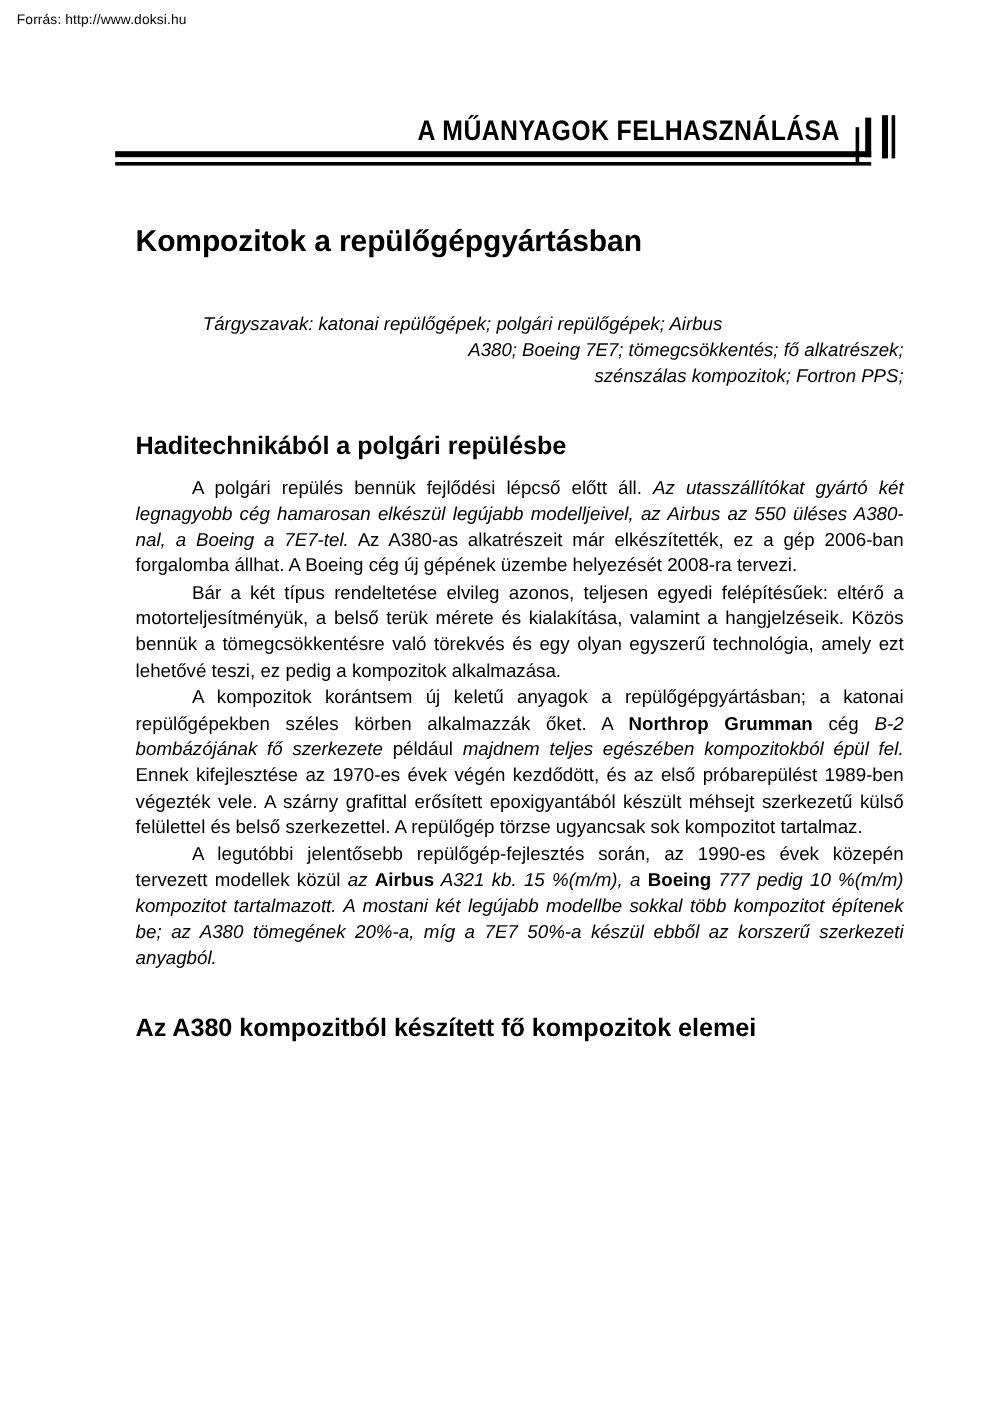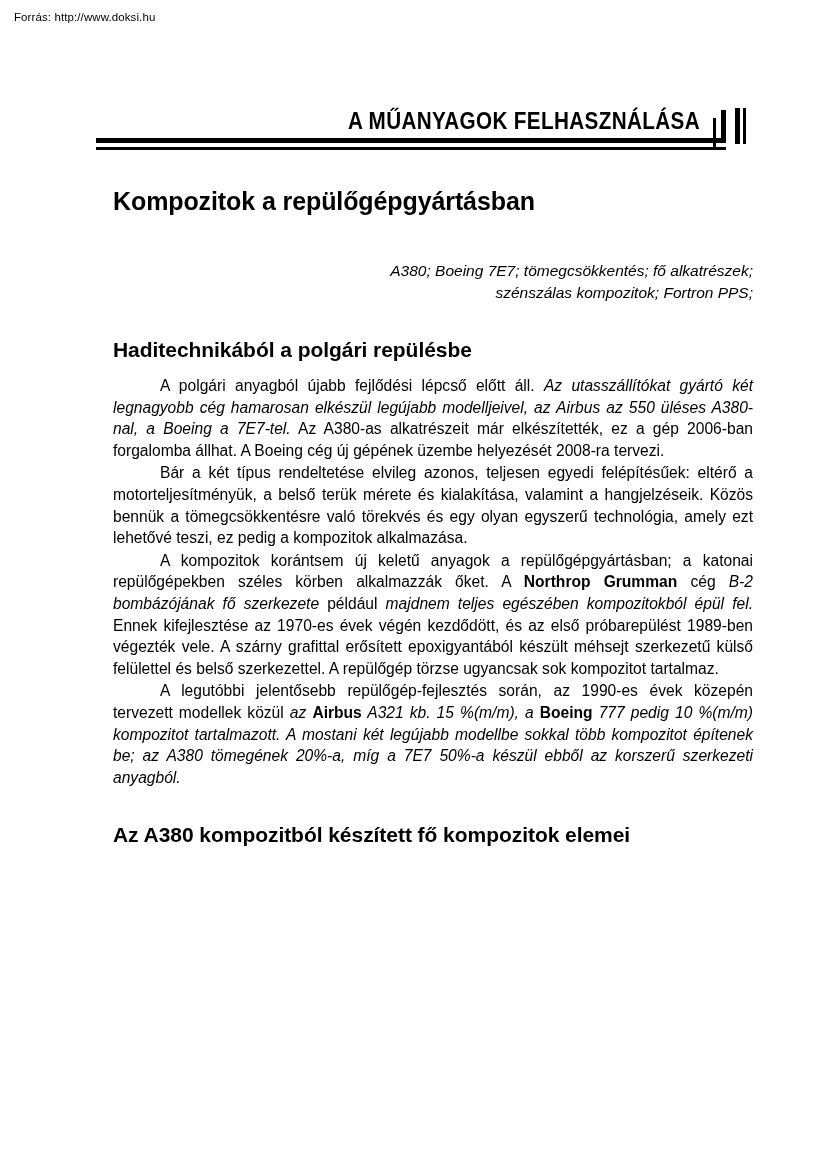--- a/index.html
+++ b/index.html
@@ -30,21 +30,21 @@
     font-size: 11.5px;
     line-height: 14px;
     letter-spacing: 0.1px;
     color: #000;
     white-space: nowrap;
   }
 
   
   .banner {
     position: absolute;
-    top: 108px;
+    top: 96px;
     left: 96px;
     width: 648px;
     height: 48px;
     text-decoration: underline;
   }
   .banner-title {
     position: absolute;
     right: 44px;
     top: 0;
     font-family: "Liberation Sans", sans-serif;
@@ -178,27 +178,28 @@
     <div class="banner-rule-riser-inner"></div>
     <div class="banner-bar-a"></div>
     <div class="banner-bar-b"></div>
   </div>
 
   <div class="content">
 
     <h1 class="doc-title">Kompozitok a repülőgépgyártásban</h1>
 
     <div class="keywords">
+      <div class="kw-line">Tárgyszavak: katonai repülőgépek; polgári repülőgépek; Airbus</div>
       <div class="kw-line indent">A380; Boeing 7E7; tömegcsökkentés; fő alkatrészek;</div>
       <div class="kw-line indent">szénszálas kompozitok; Fortron PPS;</div>
     </div>
 
     <h2 class="section">Haditechnikából a polgári repülésbe</h2>
 
-    <p class="body-par"><span>A polgári anyagból újabb fejlődési lépcső előtt áll. </span><i>Az utasszállítókat gyártó két legnagyobb cég hamarosan elkészül legújabb modelljeivel, az Airbus az 550 üléses A380-nal, a Boeing a 7E7-tel.</i><span> Az A380-as alkatrészeit már elkészítették, ez a gép 2006-ban forgalomba állhat. A Boeing cég új gépének üzembe helyezését 2008-ra tervezi.</span></p>
+    <p class="body-par"><span>A polgári repülés bennük fejlődési lépcső előtt áll. </span><i>Az utasszállítókat gyártó két legnagyobb cég hamarosan elkészül legújabb modelljeivel, az Airbus az 550 üléses A380-nal, a Boeing a 7E7-tel.</i><span> Az A380-as alkatrészeit már elkészítették, ez a gép 2006-ban forgalomba állhat. A Boeing cég új gépének üzembe helyezését 2008-ra tervezi.</span></p>
     <p class="body-par tight"><span>Bár a két típus rendeltetése elvileg azonos, teljesen egyedi felépítésűek: eltérő a motorteljesítményük, a belső terük mérete és kialakítása, valamint a hangjelzéseik. Közös bennük a tömegcsökkentésre való törekvés és egy olyan egyszerű technológia, amely ezt lehetővé teszi, ez pedig a kompozitok alkalmazása.</span></p>
     <p class="body-par tight"><span>A kompozitok korántsem új keletű anyagok a repülőgépgyártásban; a katonai repülőgépekben széles körben alkalmazzák őket. A </span><b>Northrop Grumman</b><span> cég </span><i>B-2 bombázójának fő szerkezete</i><span> például </span><i>majdnem teljes egészében kompozitokból épül fel.</i><span> Ennek kifejlesztése az 1970-es évek végén kezdődött, és az első próbarepülést 1989-ben végezték vele. A szárny grafittal erősített epoxigyantából készült méhsejt szerkezetű külső felülettel és belső szerkezettel. A repülőgép törzse ugyancsak sok kompozitot tartalmaz.</span></p>
     <p class="body-par tight"><span>A legutóbbi jelentősebb repülőgép-fejlesztés során, az 1990-es évek közepén tervezett modellek közül </span><i>az </i><b>Airbus</b><i> A321 kb. 15 %(m/m), a </i><b>Boeing</b><i> 777 pedig 10 %(m/m) kompozitot tartalmazott. A mostani két legújabb modellbe sokkal több kompozitot építenek be; az A380 tömegének 20%-a, míg a 7E7 50%-a készül ebből az korszerű szerkezeti anyagból.</i></p>
 
     <h2 class="section">Az A380 kompozitból készített fő kompozitok elemei</h2>
 
 
   </div>
 </div>
 

